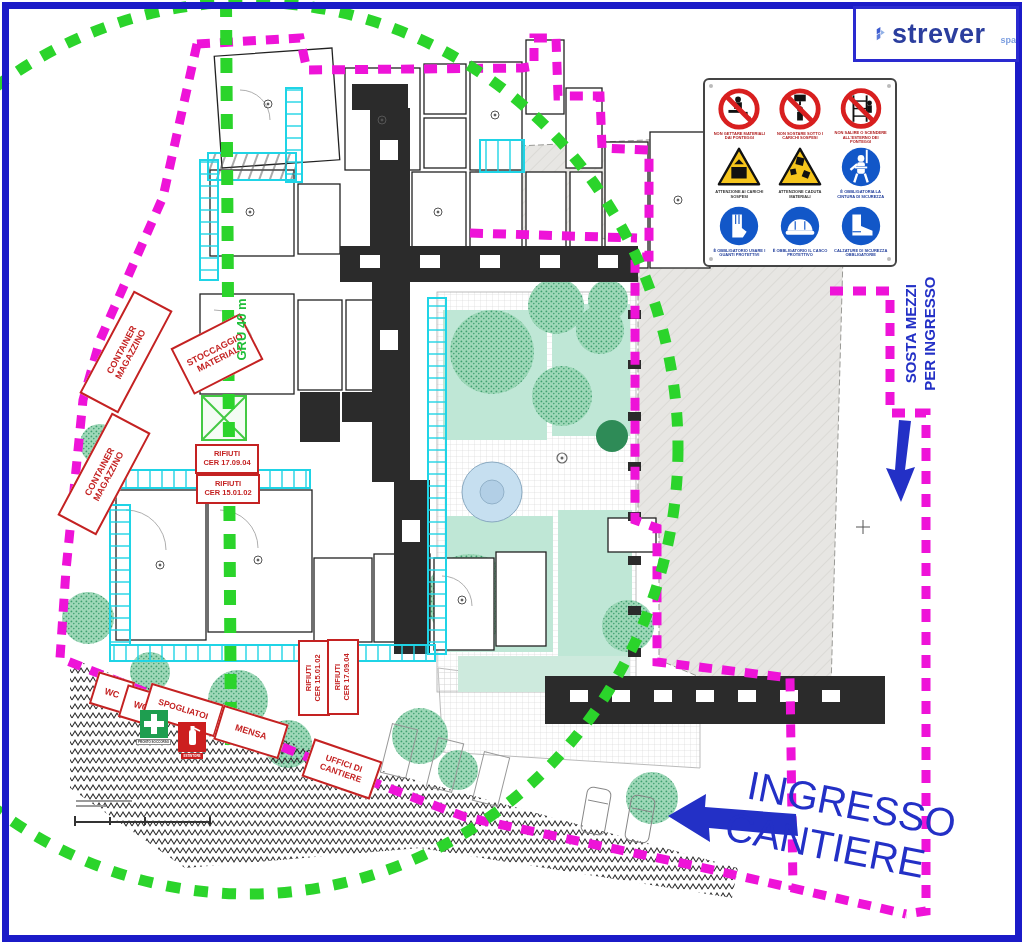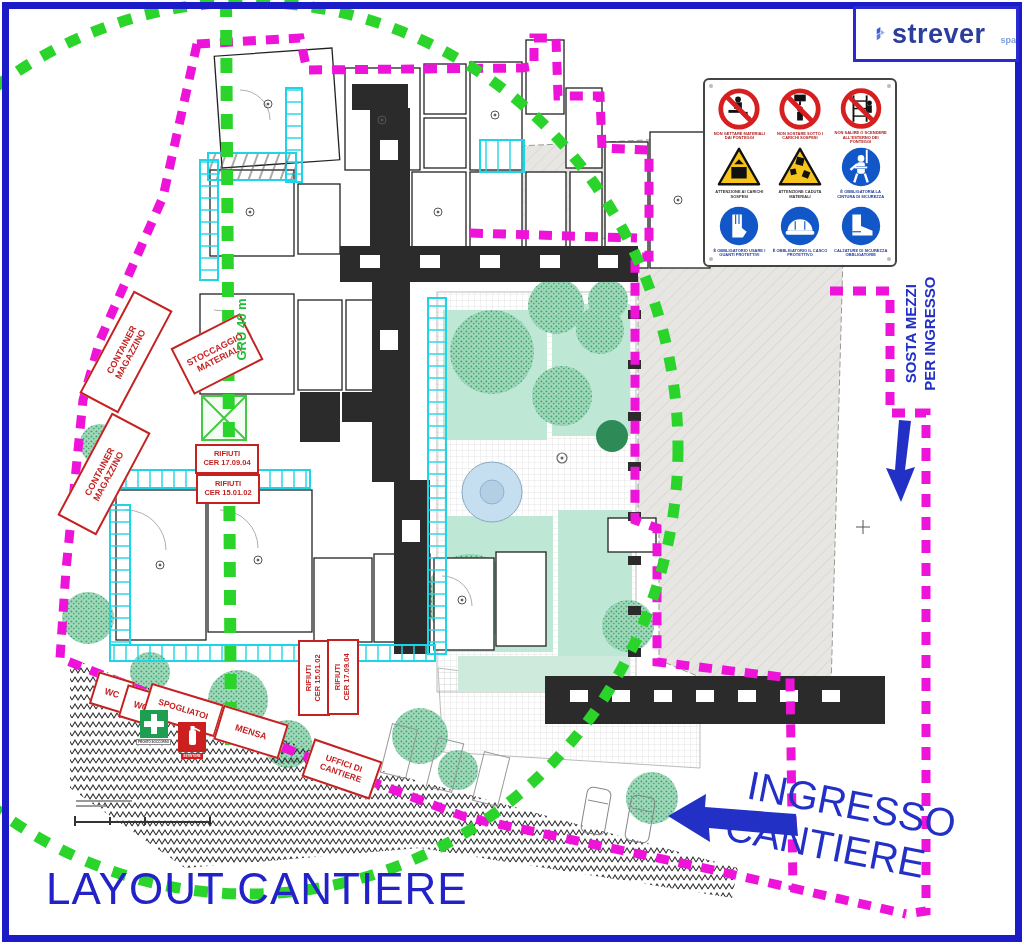--- a/index.html
+++ b/index.html
@@ -338,21 +338,20 @@
     <div>PER INGRESSO</div>
   </div>
   <div class="bluetext" style="left:742px;top:782px;font-size:40px;font-weight:400;transform:rotate(11deg);line-height:1.12;">
     <div>INGRESSO</div>
     <div style="margin-left:-14px">CANTIERE</div>
   </div>
   <div class="greentext" style="left:196px;top:322px;font-size:13px;transform:rotate(-90deg);width:90px;text-align:center;">
     <span>GRU 40 m</span>
   </div>
 
-  <div id="layout-title">LAYOUT CANTIERE</div>
 
   <div class="tinysmudge" style="left:76px;top:800px;width:56px;"></div>
   <div class="tinysmudge" style="left:76px;top:805px;width:30px;"></div>
 
   <div class="aid" style="left:136px;top:710px;">
     <svg width="28" height="28">
       <rect width="28" height="28" fill="#1e9e50"></rect>
       <rect x="11" y="4" width="6" height="20" fill="#fff"></rect>
       <rect x="4" y="11" width="20" height="6" fill="#fff"></rect>
     </svg>

